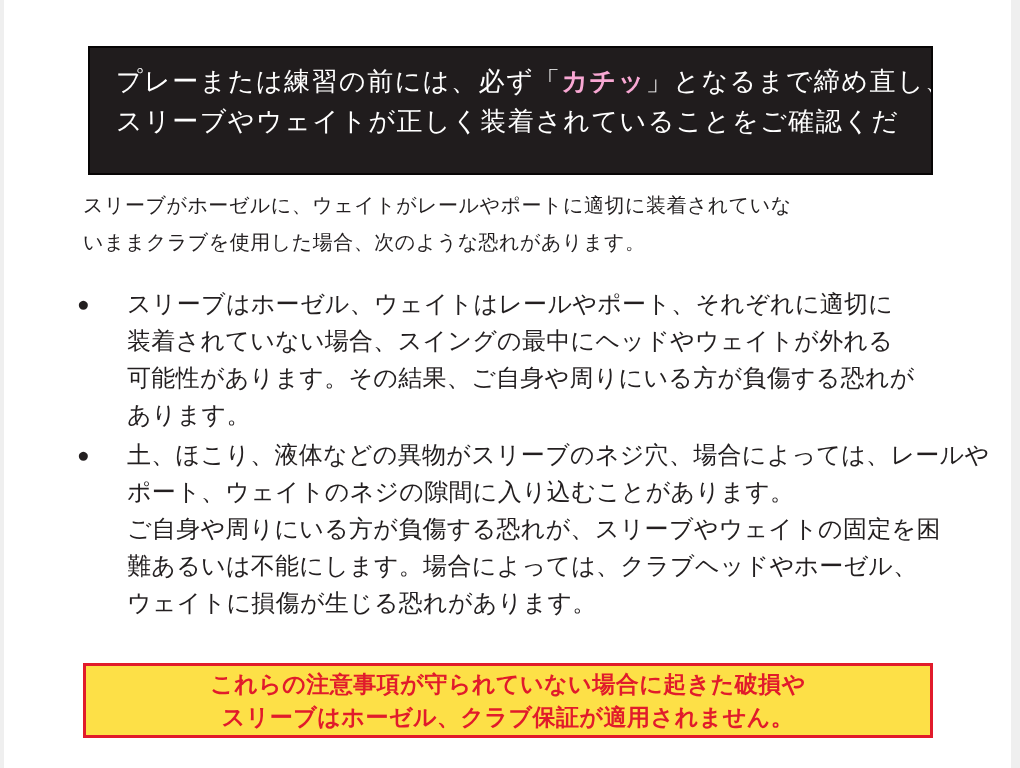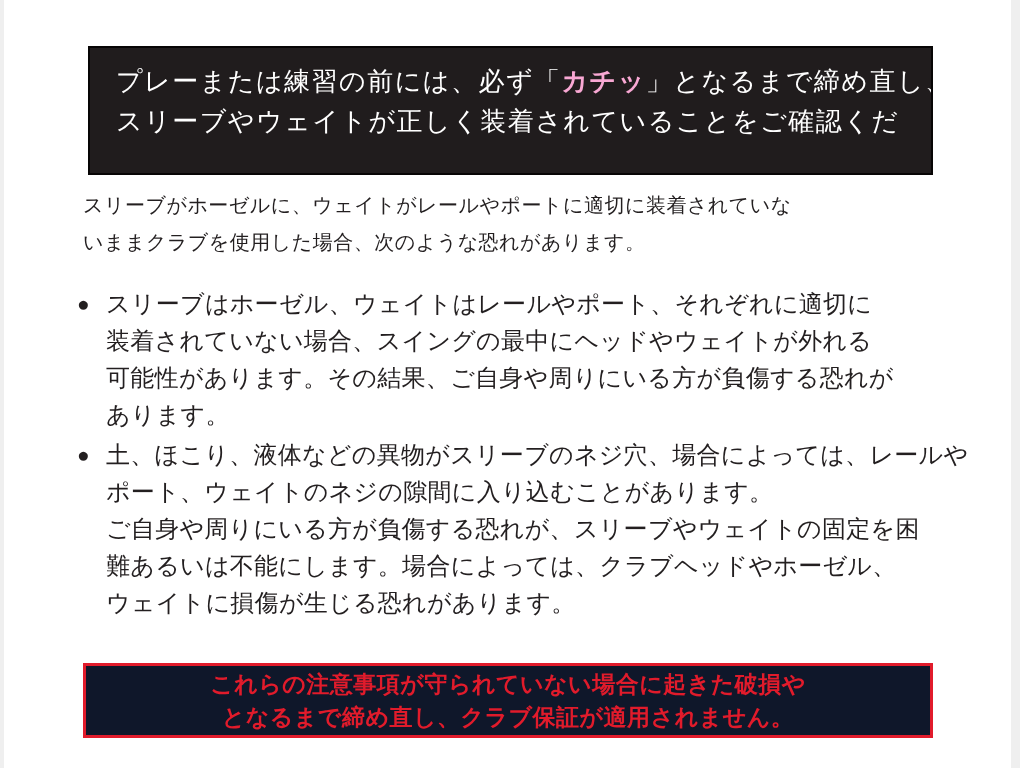--- a/index.html
+++ b/index.html
@@ -81,36 +81,37 @@
   }
   .bullet-marker {
     flex: 0 0 29px;
     width: 29px;
     font-size: 21px;
     line-height: 37px;
   }
   .bullet-lines {
     flex: 1 1 auto;
     min-width: 0;
+    margin-left: 21px;
   }
   .bullet-lines .bline {
     line-height: 37px;
     white-space: nowrap;
   }
 
   
   .warning-box {
     position: absolute;
     left: 83px;
     top: 663px;
     width: 850px;
     height: 75px;
     box-sizing: border-box;
     border: 3px solid #e11b2b;
-    background: #0f172a;
+    background: #fde047;
     color: #e11b2b;
     font-weight: bold;
     text-align: center;
     font-size: 23px;
     padding-top: 2px;
     letter-spacing: 0.5px;
   }
   .warning-box .wline {
     line-height: 33px;
     white-space: nowrap;
@@ -149,14 +150,14 @@
       <div class="bline">ポート、ウェイトのネジの隙間に入り込むことがあります。</div>
       <div class="bline">ご自身や周りにいる方が負傷する恐れが、スリーブやウェイトの固定を困</div>
       <div class="bline">難あるいは不能にします。場合によっては、クラブヘッドやホーゼル、</div>
       <div class="bline">ウェイトに損傷が生じる恐れがあります。</div>
     </div>
   </div>
 </div>
 
 <div class="warning-box">
   <div class="wline">これらの注意事項が守られていない場合に起きた破損や</div>
-  <div class="wline">となるまで締め直し、クラブ保証が適用されません。</div>
+  <div class="wline">スリーブはホーゼル、クラブ保証が適用されません。</div>
 </div>
 
 </body></html>

